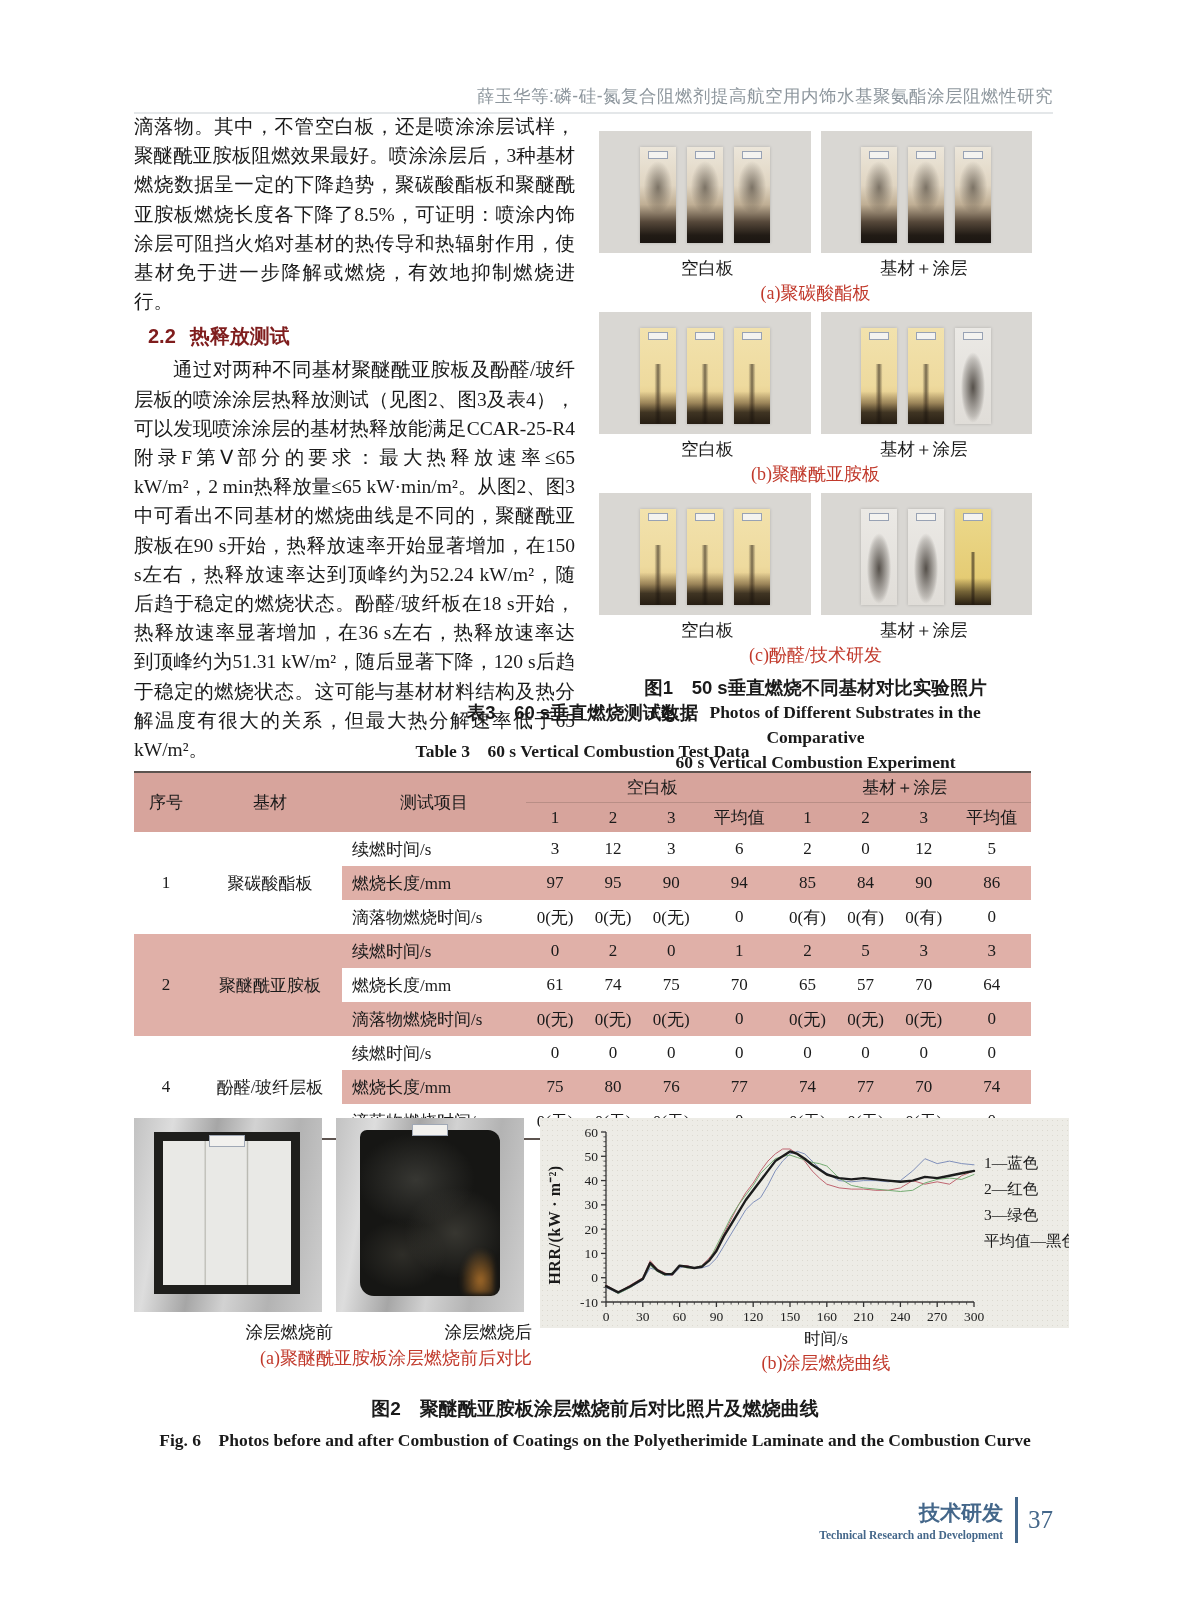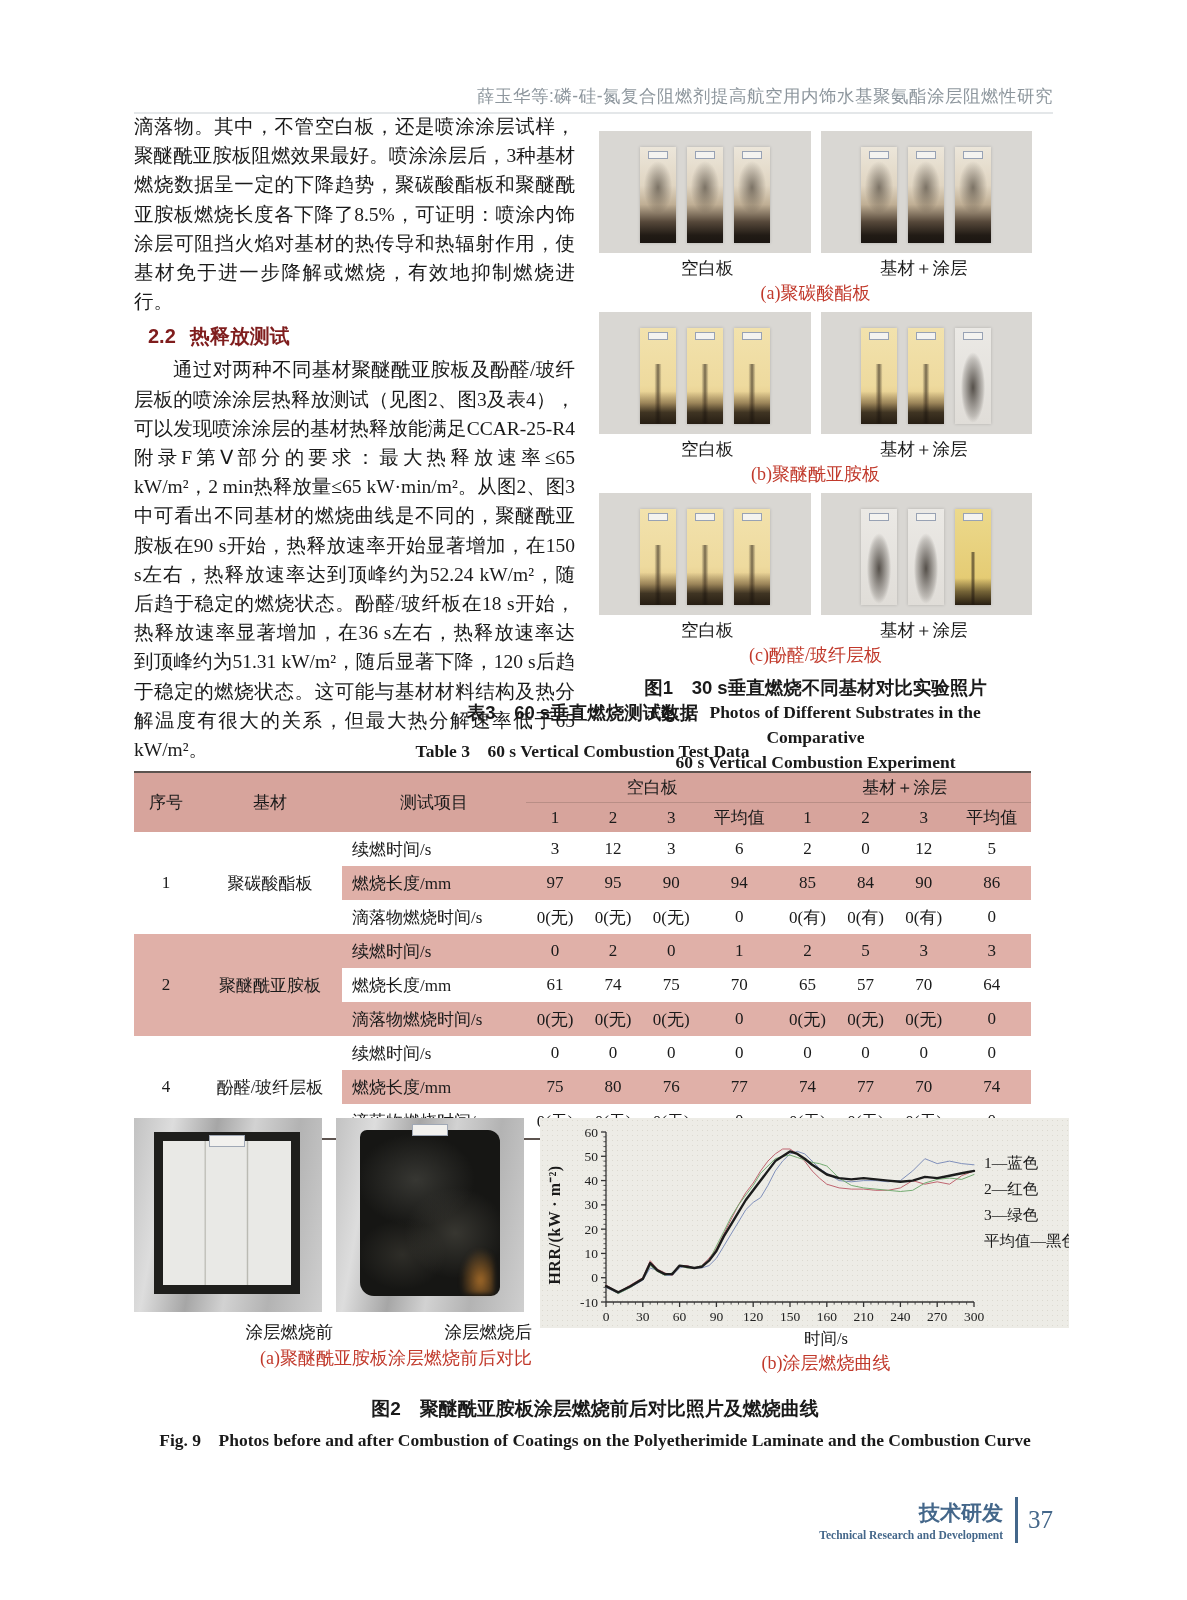--- a/index.html
+++ b/index.html
@@ -174,24 +174,24 @@
         <div class="photo">
           <div class="strip strip--pale"></div>
           <div class="strip strip--pale"></div>
           <div class="strip strip--yellow"></div>
         </div>
       </div>
       <div class="label-row">
         <span>空白板</span>
         <span>基材＋涂层</span>
       </div>
-      <div class="subcap">(c)酚醛/玻纤层板</div>
+      <div class="subcap">(c)酚醛/技术研发</div>
     </div>
 
-    <div class="figcap-cn">图1　30 s垂直燃烧不同基材对比实验照片</div>
+    <div class="figcap-cn">图1　50 s垂直燃烧不同基材对比实验照片</div>
     <div class="figcap-en">Fig. 1　Photos of Different Substrates in the Comparative</div>
     <div class="figcap-en">60 s Vertical Combustion Experiment</div>
   </div>
 
   <div class="table-sec">
     <div class="tbl-cap-cn">表3　60 s垂直燃烧测试数据</div>
     <div class="tbl-cap-en">Table 3　60 s Vertical Combustion Test Data</div>
     <table class="t3">
       <thead>
         <tr>
@@ -463,21 +463,21 @@
               <div>2—红色</div>
               <div>3—绿色</div>
               <div>平均值—黑色</div>
             </div>
         </div>
         <div class="xlab">时间/s</div>
         <div class="subcap">(b)涂层燃烧曲线</div>
       </div>
     </div>
     <div class="fig2-cap-cn">图2　聚醚酰亚胺板涂层燃烧前后对比照片及燃烧曲线</div>
-    <div class="fig2-cap-en">Fig. 9　Photos before and after Combustion of Coatings on the Polyetherimide Laminate and the Combustion Curve</div>
+    <div class="fig2-cap-en">Fig. 6　Photos before and after Combustion of Coatings on the Polyetherimide Laminate and the Combustion Curve</div>
   </div>
 
   <div class="footer">
     <div class="f-sec">
       <div class="f-cn">技术研发</div>
       <div class="f-en">Technical Research and Development</div>
     </div>
     <div class="f-bar"></div>
     <div class="f-num">37</div>
   </div>

